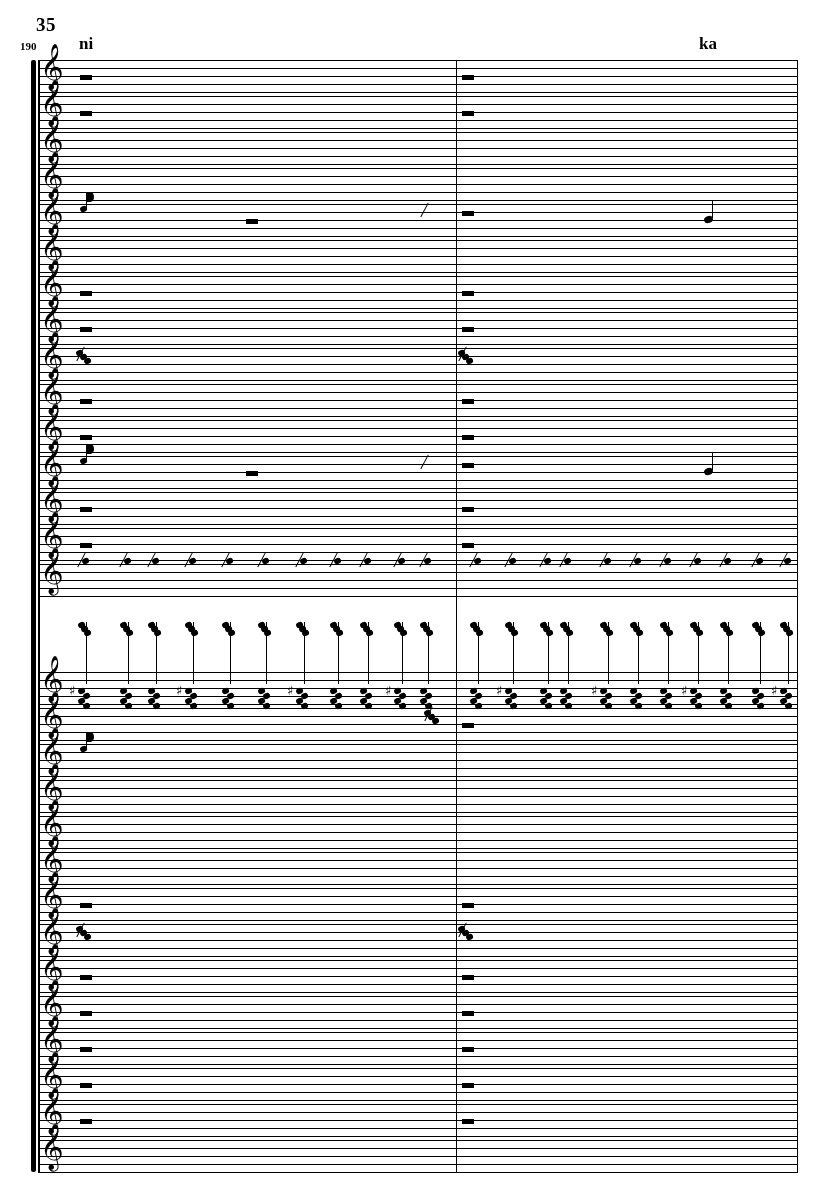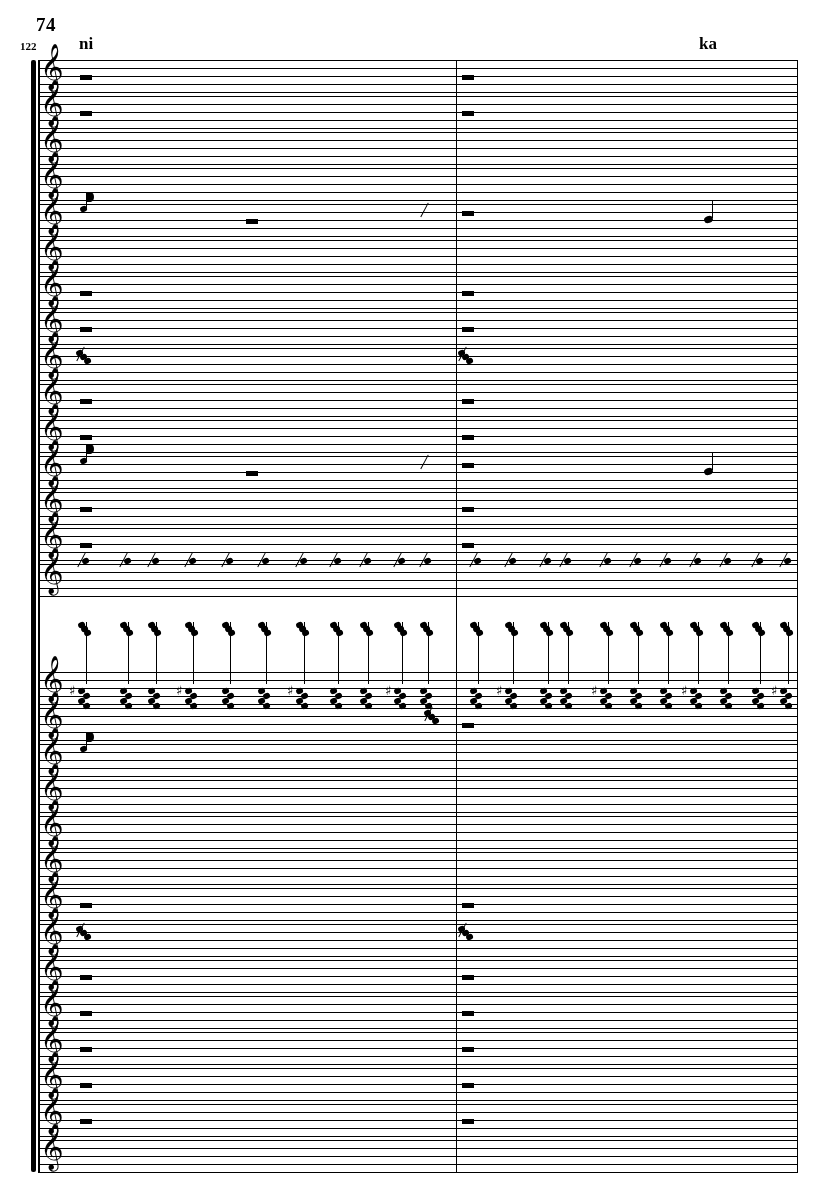--- a/index.html
+++ b/index.html
@@ -151,22 +151,22 @@
     height: 16px;
     background: #000;
     transform: rotate(28deg);
   }
 </style>
 </head>
 <body>
 
 <div id="page">
 
-  <div class="page-number">74</div>
-  <div class="measure-number">122</div>
+  <div class="page-number">35</div>
+  <div class="measure-number">190</div>
 
   <div class="lyric l0">ni</div>
   <div class="lyric l1">ka</div>
 
   <div id="score">
 
   <div class="spine" style="top: 8px; height: 1112px;"></div>
       <div class="spine-thick" style="top: 8px; height: 1112px;"></div>
       <div class="right-edge" style="top: 8px; height: 1112px;"></div>
       <div class="mid-bar" style="left: 456px; top: 8px; height: 1112px;"></div>

